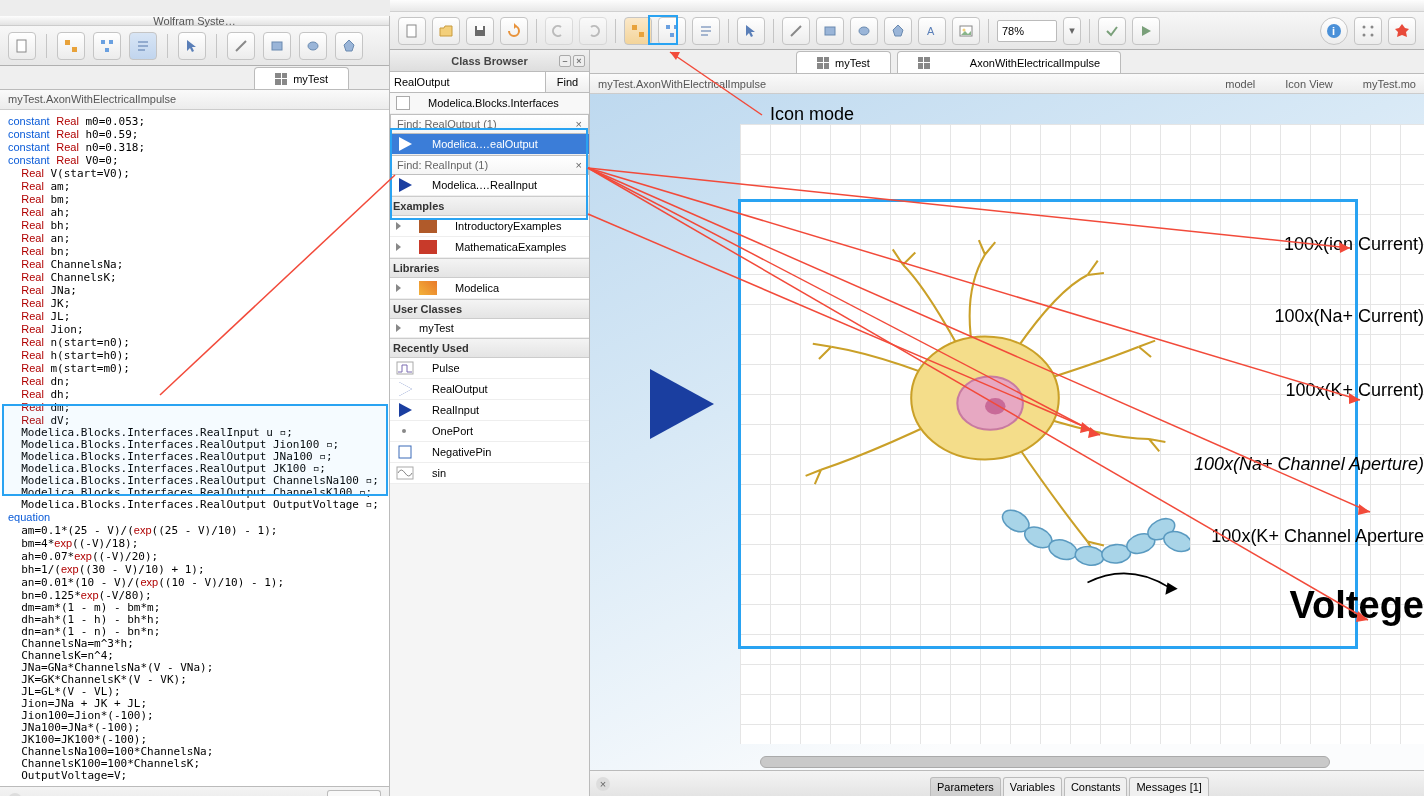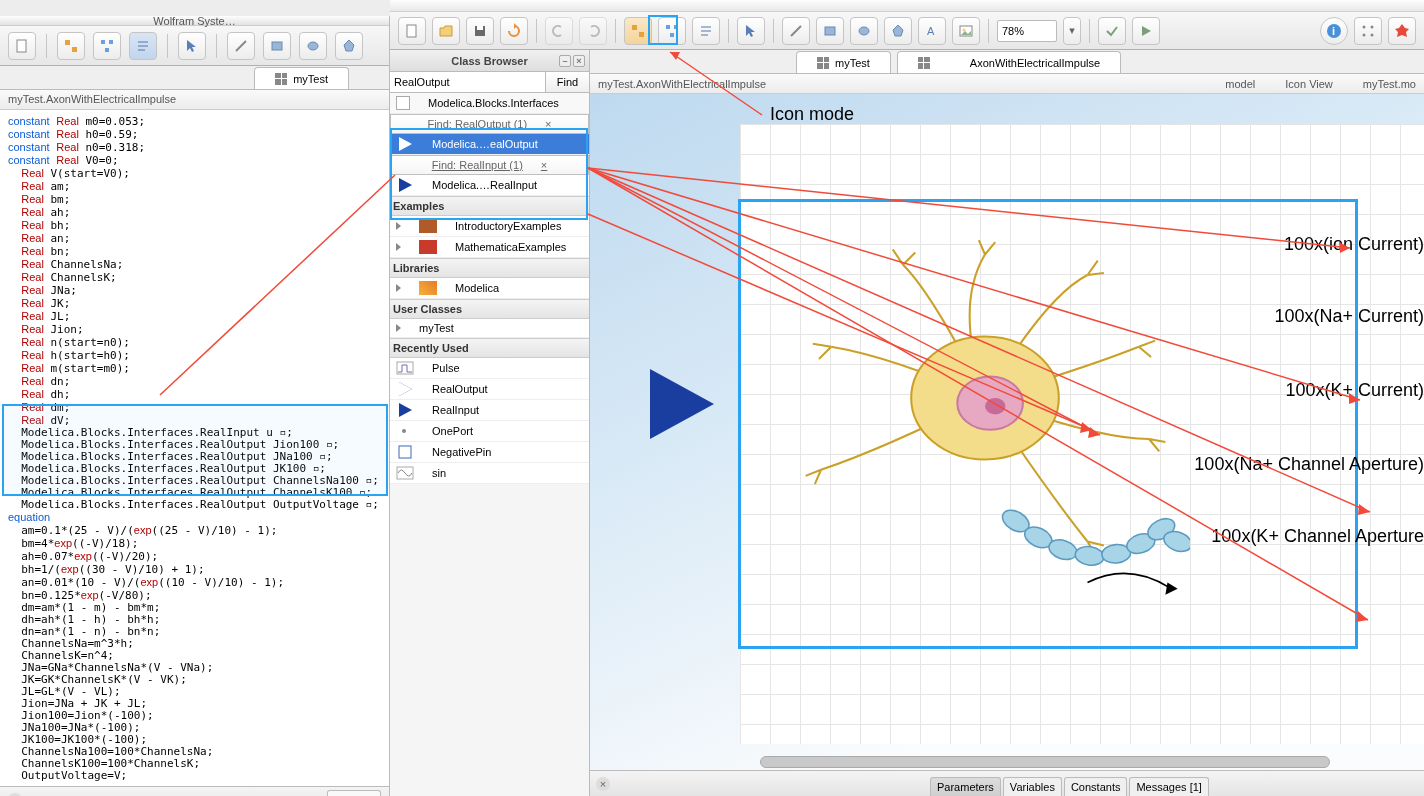--- a/index.html
+++ b/index.html
@@ -38,21 +38,21 @@
 
 .class-browser{width:200px;border-right:1px solid #bbb;background:#f5f5f5;display:flex;flex-direction:column;}
 .cb-title{height:22px;background:linear-gradient(#f0f0f0,#dedede);border-bottom:1px solid #bbb;display:flex;align-items:center;justify-content:center;position:relative;font-weight:bold;color:#444;}
 .cb-title .winbtns{position:absolute;right:4px;display:flex;gap:2px;}
 .cb-title .winbtns div{width:12px;height:12px;border:1px solid #aaa;border-radius:2px;background:#eee;font-size:9px;display:flex;align-items:center;justify-content:center;color:#777;}
 .cb-search{display:flex;border-bottom:1px solid #bbb;}
 .cb-search input{flex:1;border:none;padding:4px;background:#fff;outline:none;}
 .cb-search button{width:44px;border:none;border-left:1px solid #bbb;background:linear-gradient(#fff,#eee);}
 .cb-group-head{background:linear-gradient(#f4f4f4,#e4e4e4);border-top:1px solid #ccc;border-bottom:1px solid #ccc;padding:3px 3px;color:#333;font-weight:bold;}
 .cb-row{display:flex;align-items:center;padding:3px 6px;gap:18px;background:#fff;border-bottom:1px solid #eee;}
-.cb-row.find-head{background:linear-gradient(#fff,#f5f5f5);border:1px solid #bfbfbf;color:#666;justify-content:center;text-decoration:underline;}
+.cb-row.find-head{background:linear-gradient(#fff,#f5f5f5);border:1px solid #bfbfbf;color:#666;justify-content:space-between;}
 .cb-row.sel{background:#3b7dd8;color:#fff;}
 .cb-highlight{position:absolute;border:2px solid #29a3f2;pointer-events:none;}
 .cb-icon{width:18px;height:14px;display:flex;align-items:center;justify-content:center;}
 .tri{width:0;height:0;border-top:7px solid transparent;border-bottom:7px solid transparent;}
 .tri.blue{border-left:13px solid #1a3ea0;}
 .tri.white{border-left:13px solid #fff;}
 .tri.whiteb{border-left:13px solid #fff;filter:drop-shadow(0 0 0.5px #1a3ea0);}
 .disc{width:4px;height:4px;border-radius:2px;background:#888;margin-right:2px;}
 .chev{width:0;height:0;border-top:4px solid transparent;border-bottom:4px solid transparent;border-left:5px solid #888;}
 
@@ -527,24 +527,25 @@
         <div class="big-input">
             <div class="tri"></div>
           </div>
 
         <div class="out-label" style="top:140px;">100x(ion Current)</div>
 
         <div class="out-label" style="top:212px;">100x(Na+ Current)</div>
 
         <div class="out-label" style="top:286px;">100x(K+ Current)</div>
 
-        <div class="out-label" style="top:360px;">100x(Na+ Channel Aperture)</div>
+        <div class="out-label" style="top:360px;font-style:italic;">100x(Na+ Channel Aperture)</div>
 
         <div class="out-label" style="top:432px;">100x(K+ Channel Aperture</div>
 
+        <div class="out-label voltage-label" style="top:490px;">Voltege</div>
 
         <div class="scroll-thumb"></div>
       </div>
 
       <div class="btabs">
         <div class="close-x" style="position:absolute;left:6px;bottom:5px;">×</div>
         <div class="bt active">Parameters</div>
         <div class="bt">Variables</div>
         <div class="bt">Constants</div>
         <div class="bt">Messages [1]</div>

